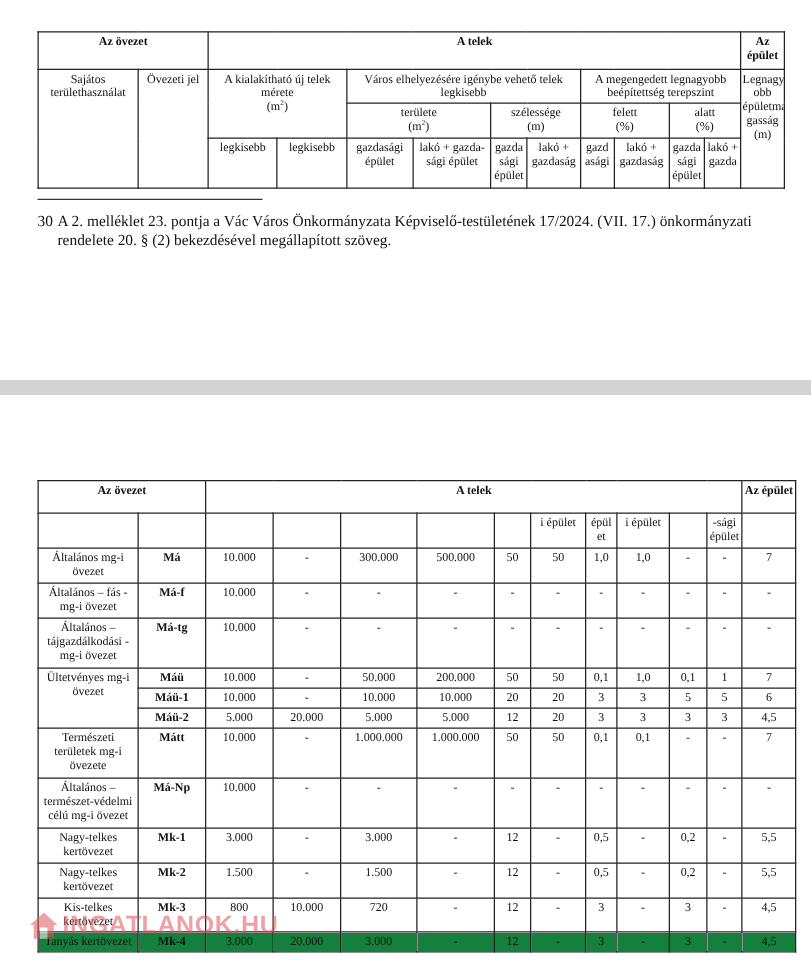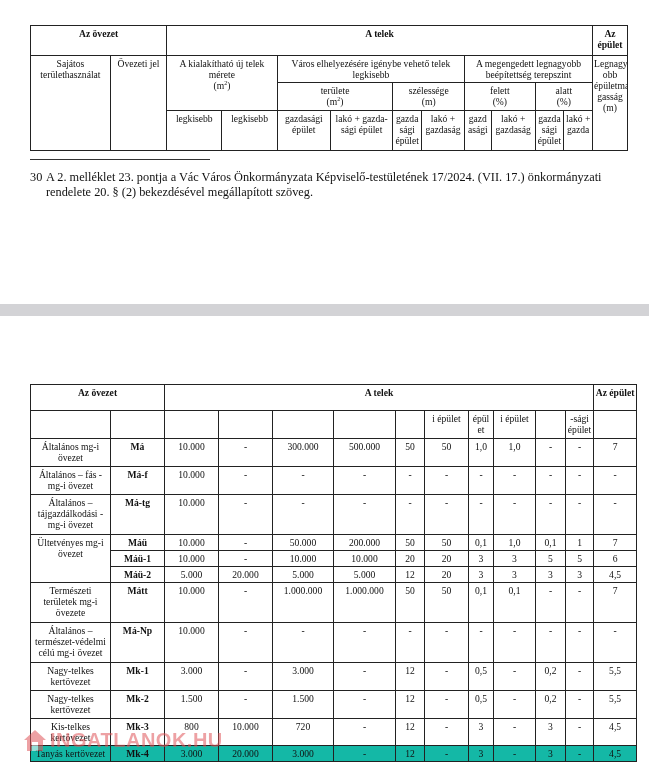--- a/index.html
+++ b/index.html
@@ -32,21 +32,21 @@
     position:absolute; left:30px; top:170px; width:600px;
     font-size:12.3px; line-height:15px;
   }
   .footnote .num { position:absolute; left:0; top:0; }
   .footnote .txt { margin-left:16px; display:block; }
   .pagenum { position:absolute; left:0; width:649px; top:217px; text-align:center; font-size:15px; }
 
   .separator { position:absolute; left:0; top:304px; width:649px; height:12px; background:#d3d3d6; }
 
   table.t2 td { height:auto; }
-  .hl { background:#14b8a6; }
+  .hl { background:#15803d; }
 
   .watermark {
     position:absolute; left:22px; top:727px; height:26px; width:200px;
     display:flex; align-items:center; opacity:0.55; pointer-events:none;
   }
   .wm-house { width:26px; height:24px; position:relative; }
   .wm-text {
     font-family:"Liberation Sans", sans-serif; font-weight:bold; font-size:20px;
     color:#e0565a; letter-spacing:0.5px; margin-left:2px;
   }

